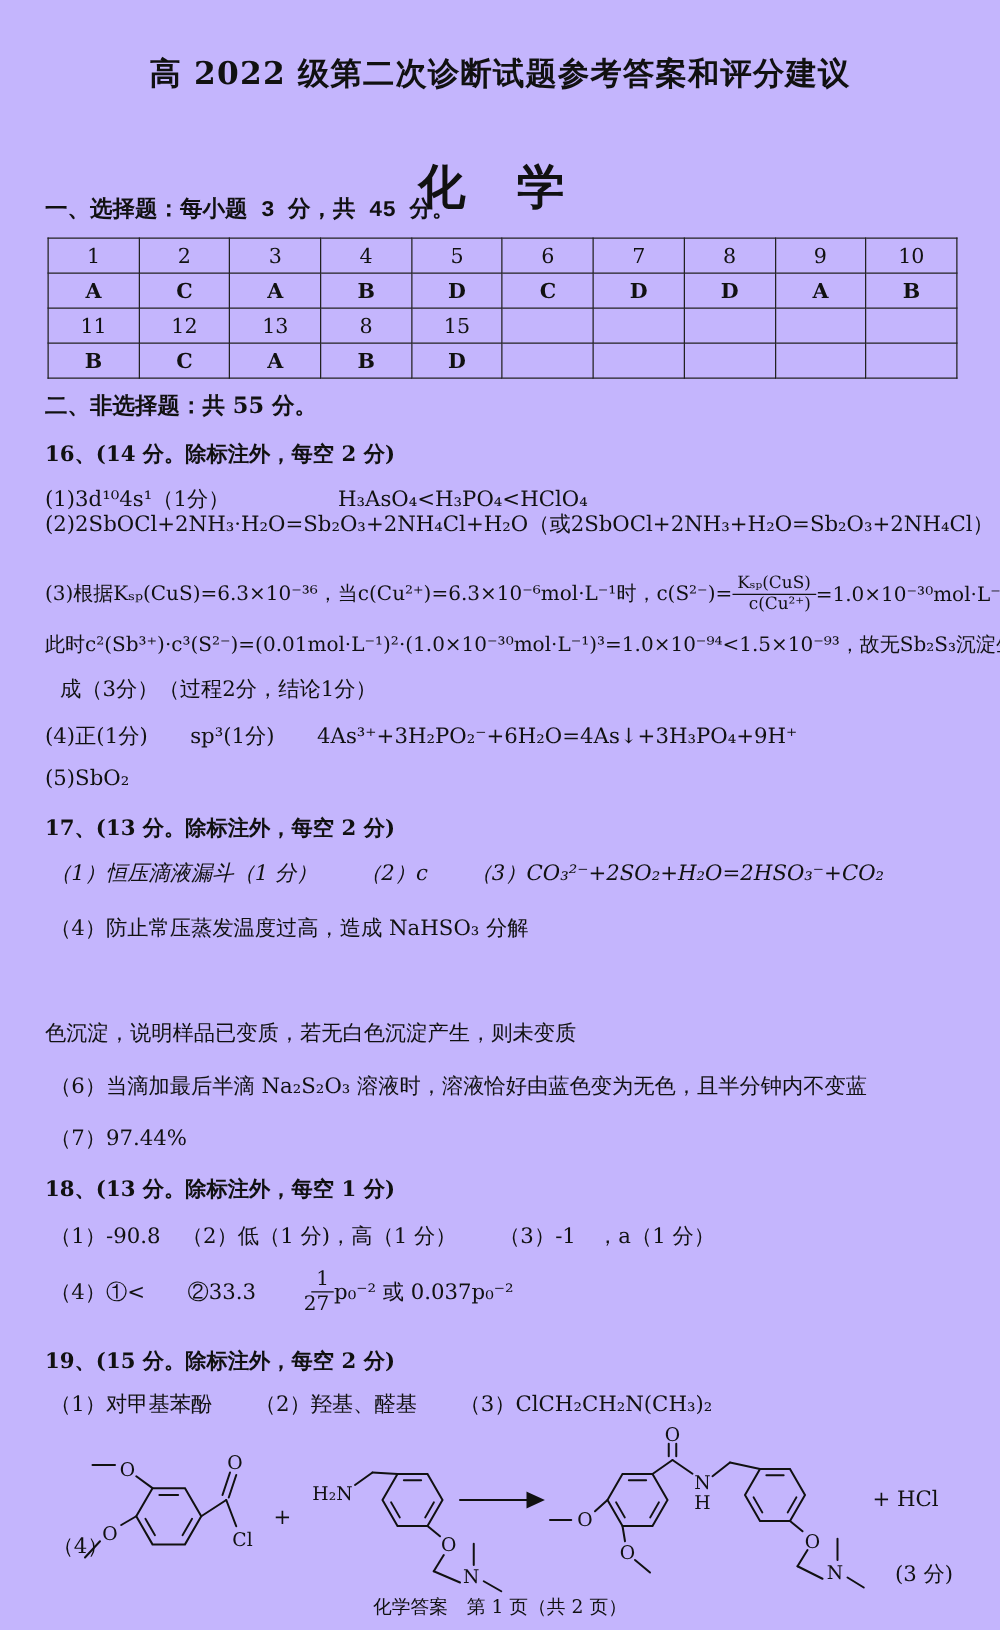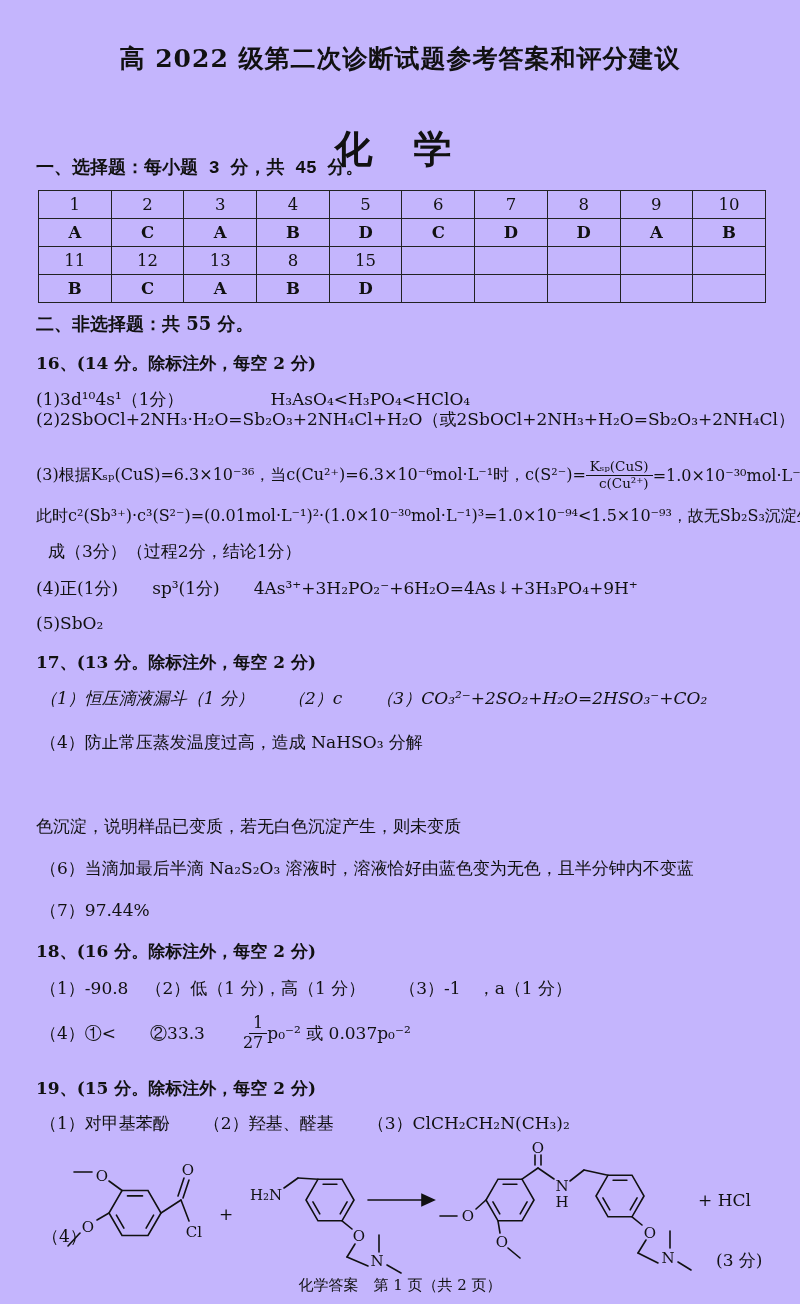--- a/index.html
+++ b/index.html
@@ -129,21 +129,21 @@
   <div class="abs ans" style="top:577px; left:36px;">(4)正(1分)　　sp³(1分)　　4As³⁺+3H₂PO₂⁻+6H₂O=4As↓+3H₃PO₄+9H⁺</div>
   <div class="abs ans" style="top:613px; left:36px;">(5)SbO₂</div>
 
   <div class="abs q-heading" style="top:651px; left:36px;">17、(13 分。除标注外，每空 2 分)</div>
   <div class="abs ans" style="top:687px; left:40px;font-style:italic;">（1）恒压滴液漏斗（1 分）　　（2）c　　（3）CO₃²⁻+2SO₂+H₂O=2HSO₃⁻+CO₂</div>
   <div class="abs ans" style="top:731px; left:40px;">（4）防止常压蒸发温度过高，造成 NaHSO₃ 分解</div>
   <div class="abs ans" style="top:815px; left:36px;">色沉淀，说明样品已变质，若无白色沉淀产生，则未变质</div>
   <div class="abs ans" style="top:857px; left:40px;">（6）当滴加最后半滴 Na₂S₂O₃ 溶液时，溶液恰好由蓝色变为无色，且半分钟内不变蓝</div>
   <div class="abs ans" style="top:899px; left:40px;">（7）97.44%</div>
 
-  <div class="abs q-heading" style="top:940px; left:36px;">18、(16 分。除标注外，每空 2 分)</div>
+  <div class="abs q-heading" style="top:940px; left:36px;">18、(13 分。除标注外，每空 1 分)</div>
   <div class="abs ans" style="top:977px; left:40px;">（1）-90.8　（2）低（1 分)，高（1 分）　　（3）-1　，a（1 分）</div>
   <div class="abs ans flexline" style="top:1008px; left:40px; height:50px;">
     <span>（4）①&lt;　　②33.3　　</span>
       <span class="frac frac-md">
         <span class="num">1</span>
         <span class="den">27</span>
       </span>
       <span>p₀⁻² 或 0.037p₀⁻²</span>
   </div>
 

